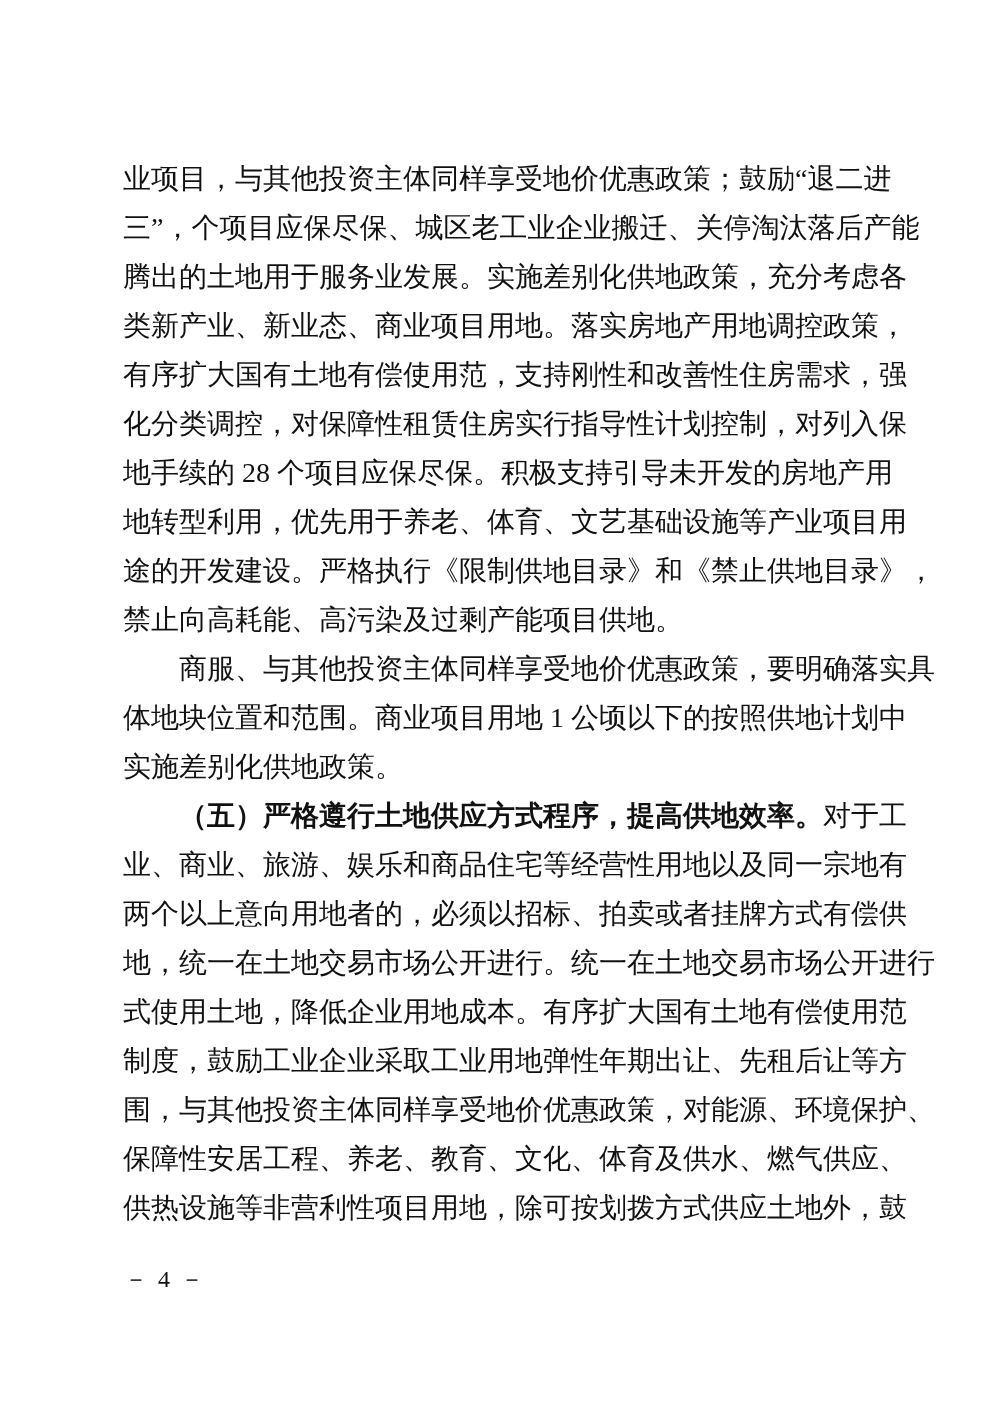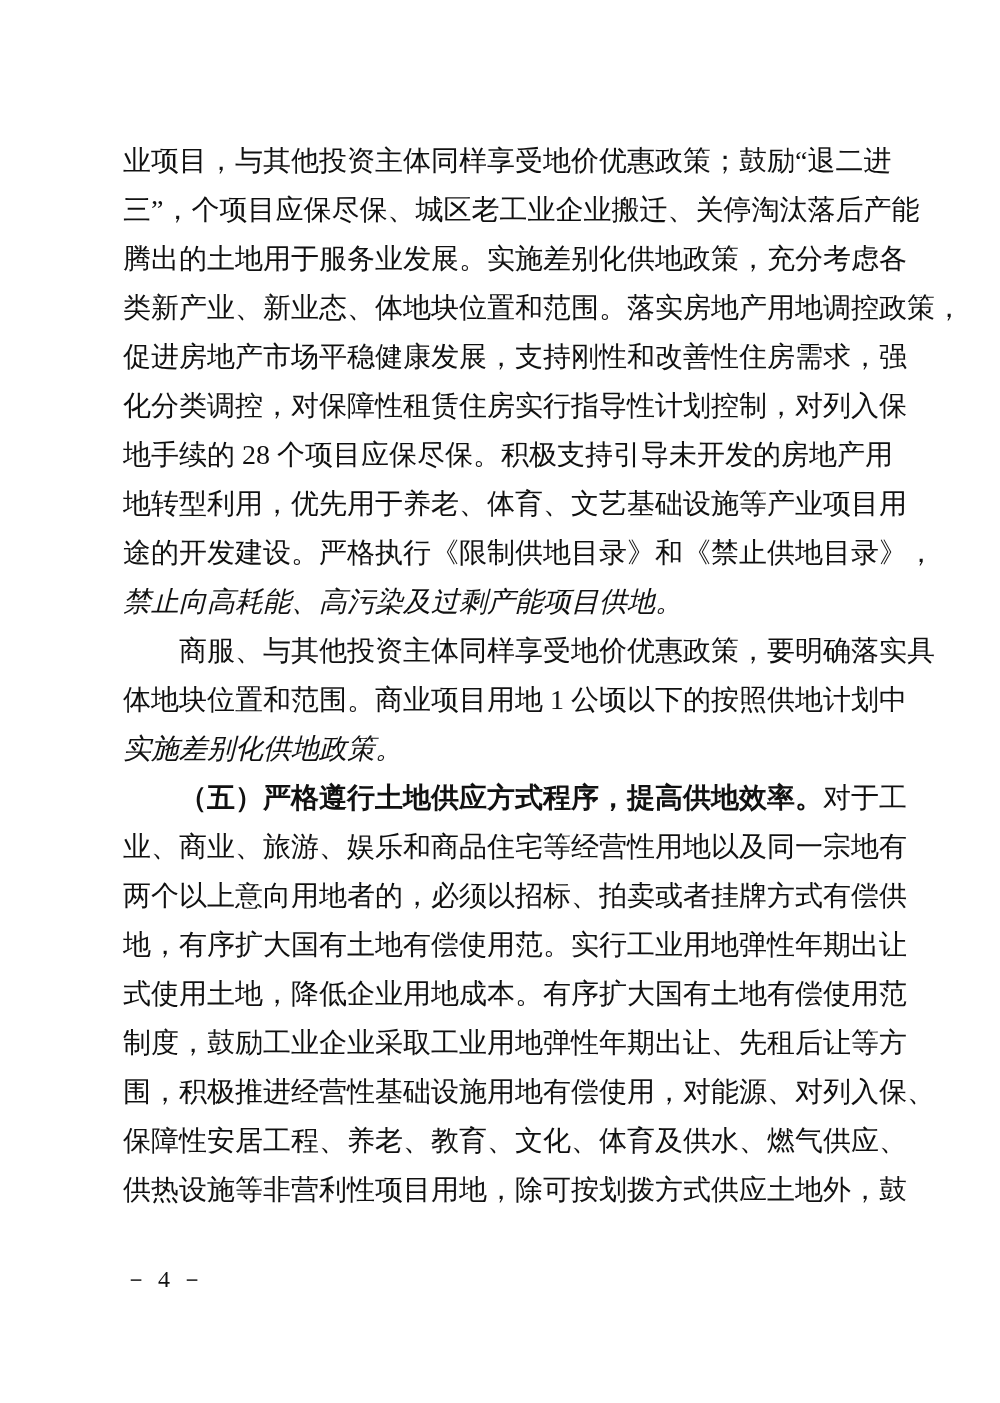--- a/index.html
+++ b/index.html
@@ -11,38 +11,37 @@
     position: relative;
     width: 1000px;
     height: 1403px;
     overflow: hidden;
     font-family: "Liberation Serif", "DejaVu Serif", serif;
     color: #111111;
   }
   .doc {
     position: absolute;
     left: 123px;
-    top: 136px;
+    top: 154px;
     width: 756px;
   }
   .line {
     height: 49px;
     line-height: 49px;
     font-size: 28px;
     letter-spacing: 0px;
     white-space: nowrap;
     text-align: justify;
     text-align-last: justify;
     text-justify: inter-character;
     overflow: visible;
   }
   .line.para-end {
     text-align: center;
     text-align-last: left;
-    font-style: italic;
   }
   .line.indent {
     text-indent: 56px;
   }
   .bold {
     font-weight: bold;
   }
   .page-number {
     position: absolute;
     left: 124px;
@@ -53,34 +52,34 @@
     color: #111111;
   }
 </style>
 </head>
 <body>
 
 <div class="doc">
   <div class="line">业项目，与其他投资主体同样享受地价优惠政策；鼓励“退二进</div>
   <div class="line">三”，个项目应保尽保、城区老工业企业搬迁、关停淘汰落后产能</div>
   <div class="line">腾出的土地用于服务业发展。实施差别化供地政策，充分考虑各</div>
-  <div class="line">类新产业、新业态、体地块位置和范围。落实房地产用地调控政策，</div>
-  <div class="line">促进房地产市场平稳健康发展，支持刚性和改善性住房需求，强</div>
+  <div class="line">类新产业、新业态、商业项目用地。落实房地产用地调控政策，</div>
+  <div class="line">有序扩大国有土地有偿使用范，支持刚性和改善性住房需求，强</div>
   <div class="line">化分类调控，对保障性租赁住房实行指导性计划控制，对列入保</div>
   <div class="line">地手续的 28 个项目应保尽保。积极支持引导未开发的房地产用</div>
   <div class="line">地转型利用，优先用于养老、体育、文艺基础设施等产业项目用</div>
   <div class="line">途的开发建设。严格执行《限制供地目录》和《禁止供地目录》，</div>
   <div class="line para-end">禁止向高耗能、高污染及过剩产能项目供地。</div>
   <div class="line indent">商服、与其他投资主体同样享受地价优惠政策，要明确落实具</div>
   <div class="line">体地块位置和范围。商业项目用地 1 公顷以下的按照供地计划中</div>
   <div class="line para-end">实施差别化供地政策。</div>
   <div class="line indent"><span class="bold">（五）严格遵行土地供应方式程序，提高供地效率。</span><span>对于工</span></div>
   <div class="line">业、商业、旅游、娱乐和商品住宅等经营性用地以及同一宗地有</div>
   <div class="line">两个以上意向用地者的，必须以招标、拍卖或者挂牌方式有偿供</div>
-  <div class="line">地，有序扩大国有土地有偿使用范。实行工业用地弹性年期出让</div>
+  <div class="line">地，统一在土地交易市场公开进行。统一在土地交易市场公开进行</div>
   <div class="line">式使用土地，降低企业用地成本。有序扩大国有土地有偿使用范</div>
   <div class="line">制度，鼓励工业企业采取工业用地弹性年期出让、先租后让等方</div>
-  <div class="line">围，积极推进经营性基础设施用地有偿使用，对能源、对列入保、</div>
+  <div class="line">围，与其他投资主体同样享受地价优惠政策，对能源、环境保护、</div>
   <div class="line">保障性安居工程、养老、教育、文化、体育及供水、燃气供应、</div>
   <div class="line">供热设施等非营利性项目用地，除可按划拨方式供应土地外，鼓</div>
 </div>
 
 <div class="page-number">－ 4 －</div>
 
 </body></html>

